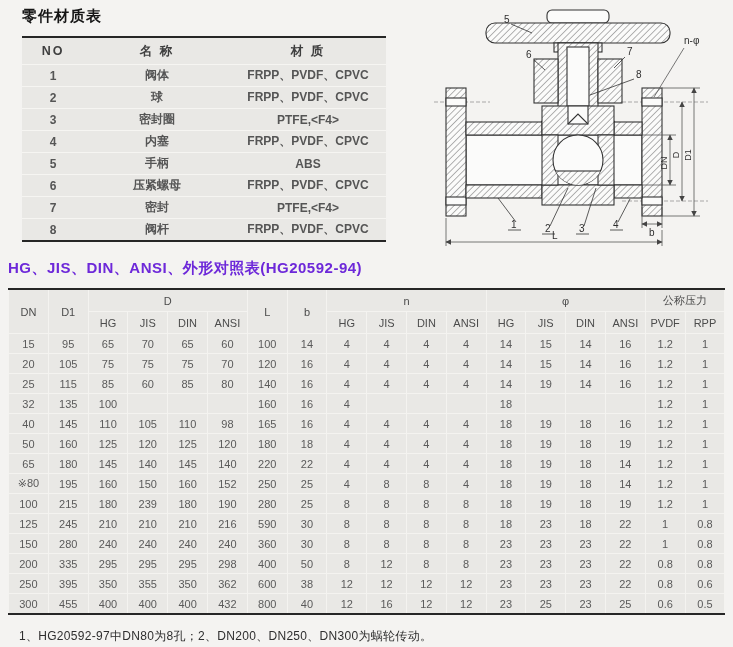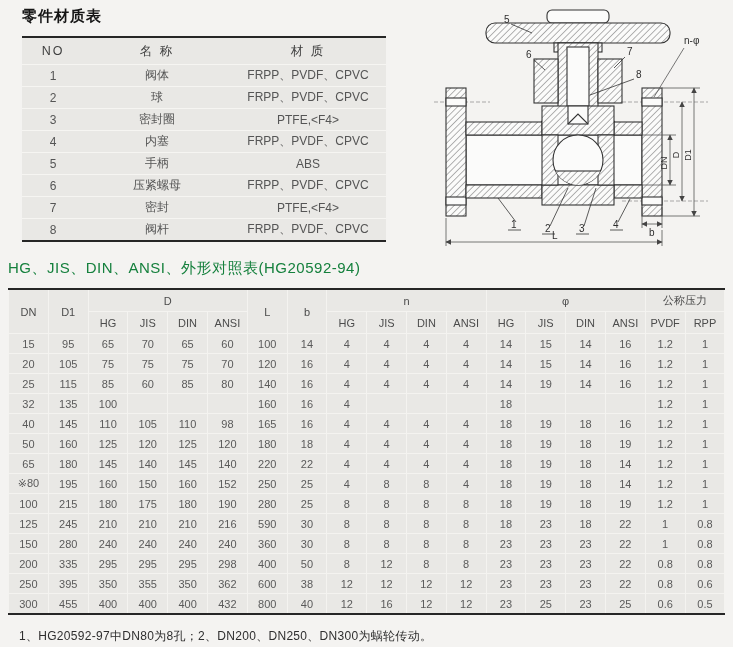--- a/index.html
+++ b/index.html
@@ -13,33 +13,33 @@
   }
   .page{position:absolute;inset:0;}
 
   
   .title-1{
     position:absolute;left:22px;top:7px;
     font-size:15px;font-weight:bold;color:#151515;letter-spacing:1px;
   }
   .title-2{
     position:absolute;left:8px;top:259px;
-    font-size:15px;font-weight:400;color:#15803d;letter-spacing:.5px;
+    font-size:15px;font-weight:700;color:#6d28d9;letter-spacing:.5px;
   }
 
   
   table{border-collapse:collapse;}
   .parts{
     position:absolute;left:22px;top:36px;width:364px;
     background:#e9e8e5;
     border-top:2px solid #262626;border-bottom:2px solid #262626;
     table-layout:fixed;
   }
   .parts th,.parts td{
-    text-align:center;font-weight:400;
+    text-align:center;font-weight:700;
     border-bottom:1px solid #f6f5f2;
     padding:0;
   }
   .parts th{height:26px;font-size:12.5px;color:#3f3f3f;letter-spacing:2px;}
   .parts td{height:21px;font-size:12px;color:#555;}
   .parts tr:last-child td{border-bottom:none;}
 
   
   .dims{
     position:absolute;left:8px;top:288px;width:717px;
@@ -430,21 +430,21 @@
           <td>19</td>
           <td>18</td>
           <td>14</td>
           <td>1.2</td>
           <td>1</td>
         </tr>
         <tr>
           <td>100</td>
           <td>215</td>
           <td>180</td>
-          <td>175</td>
+          <td>239</td>
           <td>180</td>
           <td>190</td>
           <td>280</td>
           <td>25</td>
           <td>8</td>
           <td>8</td>
           <td>8</td>
           <td>8</td>
           <td>18</td>
           <td>19</td>

